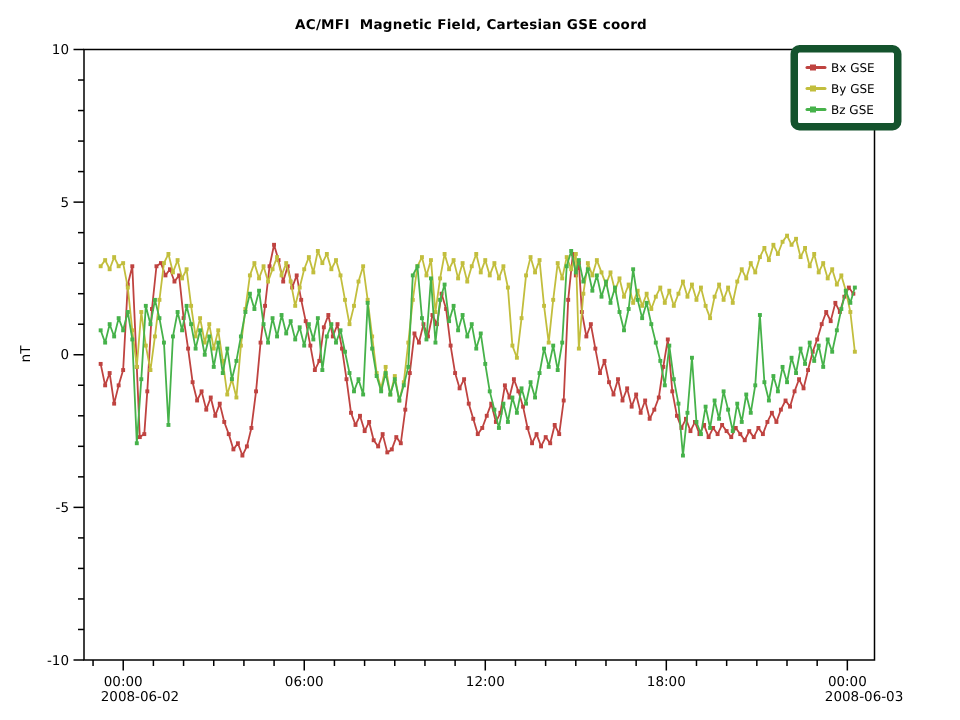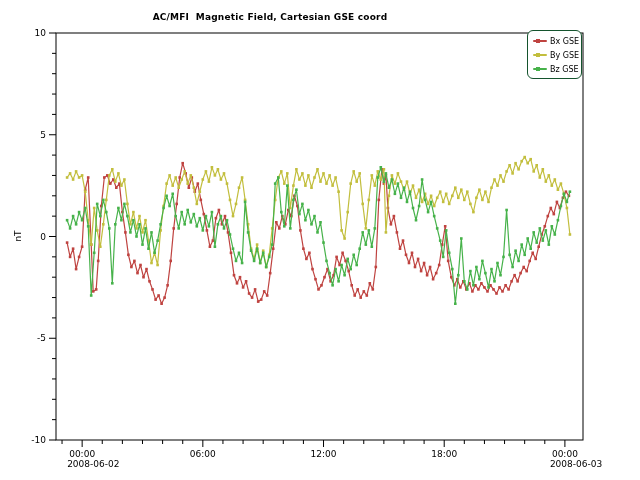--- a/index.html
+++ b/index.html
@@ -4,30 +4,30 @@
 <style>
   html,body{margin:0;padding:0;}
   body{
     width:640px;height:480px;position:relative;background:#ffffff;
     font-family:"DejaVu Sans", "Liberation Sans", sans-serif;
     -webkit-font-smoothing:antialiased;overflow:hidden;
   }
   .figure{position:absolute;inset:0;}
   .chart-title{
     position:absolute;top:12px;left:0;width:540px;text-align:center;
-    font-size:9px;font-weight:700;color:#000;white-space:pre;letter-spacing:.2px;
+    font-size:9px;font-weight:700;color:#000;white-space:pre;letter-spacing:.2px;padding-left:44px;
   }
   .y-axis-title{
     position:absolute;left:8px;top:231px;width:20px;text-align:center;
     font-size:9px;color:#000;transform:rotate(-90deg);transform-origin:center;
   }
   svg#chart{position:absolute;left:0;top:0;}
   .legend{
-    position:absolute;left:527px;top:30px;width:55px;
-    border:1px solid #14532d;border-radius:6px;background:#fff;
+    position:absolute;left:527px;top:30px;width:74px;
+    border:5px solid #14532d;border-radius:6px;background:#fff;
     padding:3px 4px 2px 5px;box-sizing:border-box;z-index:2;
   }
   .legend-entry{display:flex;align-items:center;height:14px;}
   .legend-swatch{position:relative;width:14px;height:8px;flex:0 0 14px;margin-right:3px;}
   .legend-swatch .lw-line{position:absolute;left:0;top:3px;width:14px;height:2px;border-radius:1px;}
   .legend-swatch .lw-mark{position:absolute;left:3px;top:2px;width:4px;height:4px;}
   .legend-label{font-size:8px;color:#000;white-space:nowrap;}
 </style>
 </head>
 <body>

